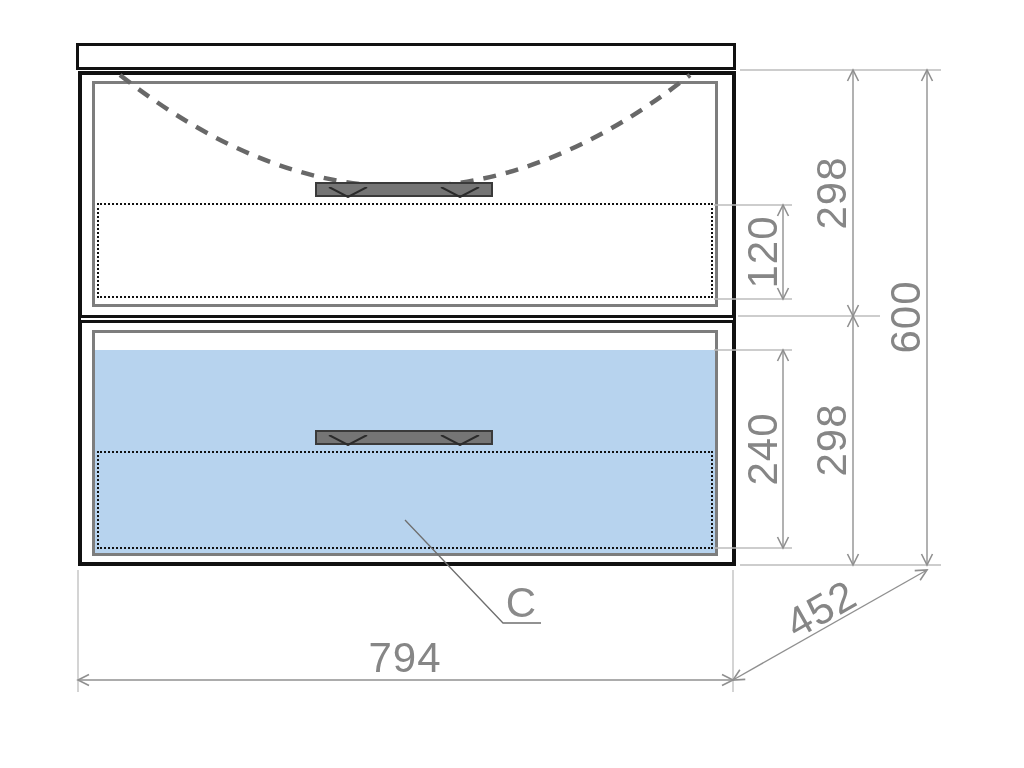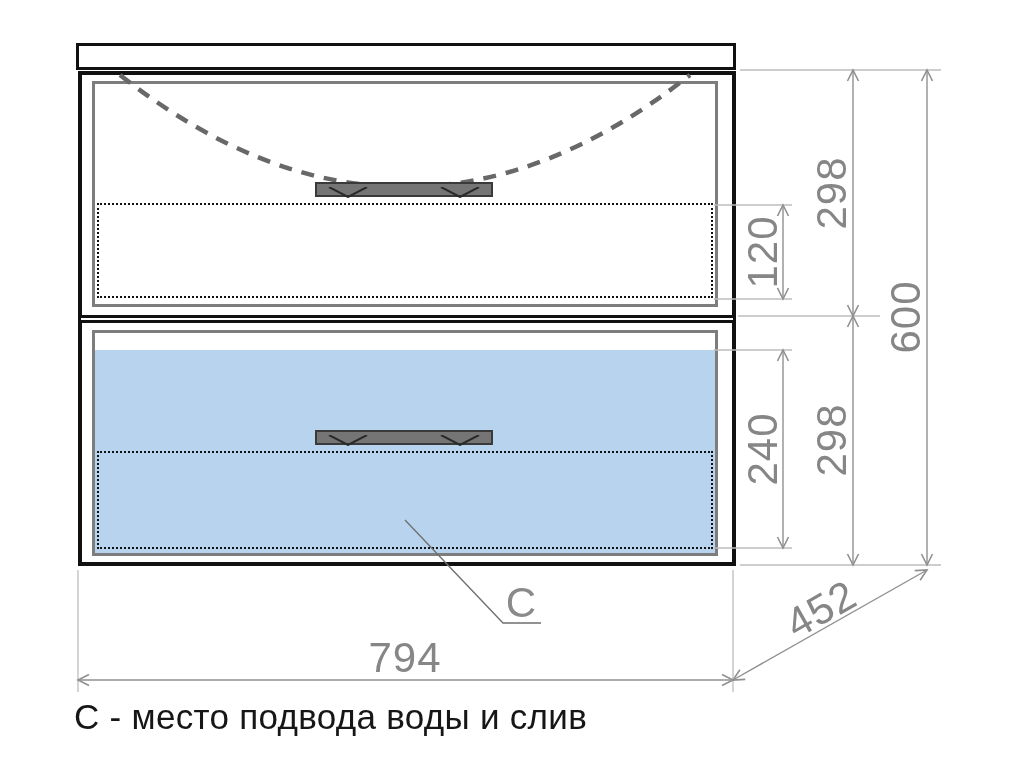--- a/index.html
+++ b/index.html
@@ -144,15 +144,14 @@
     <text class="dim-text" x="831" y="193" text-anchor="middle" dominant-baseline="central" transform="rotate(-90 831 193)">298</text>
     <text class="dim-text" x="831" y="440" text-anchor="middle" dominant-baseline="central" transform="rotate(-90 831 440)">298</text>
     <text class="dim-text" x="762" y="449" text-anchor="middle" dominant-baseline="central" transform="rotate(-90 762 449)">240</text>
     <text class="dim-text" x="905" y="317" text-anchor="middle" dominant-baseline="central" transform="rotate(-90 905 317)">600</text>
     <text class="dim-text" x="405" y="672" text-anchor="middle">794</text>
     <text class="dim-text" x="821" y="609" text-anchor="middle" dominant-baseline="central" transform="rotate(-29.5 821 609)">452</text>
 
     <text class="c-label" x="521" y="617" text-anchor="middle">C</text>
   </svg>
 
-  <div class="abs caption">С - место подвода воды и слив</div>
 
 </div>
 
 </body></html>

